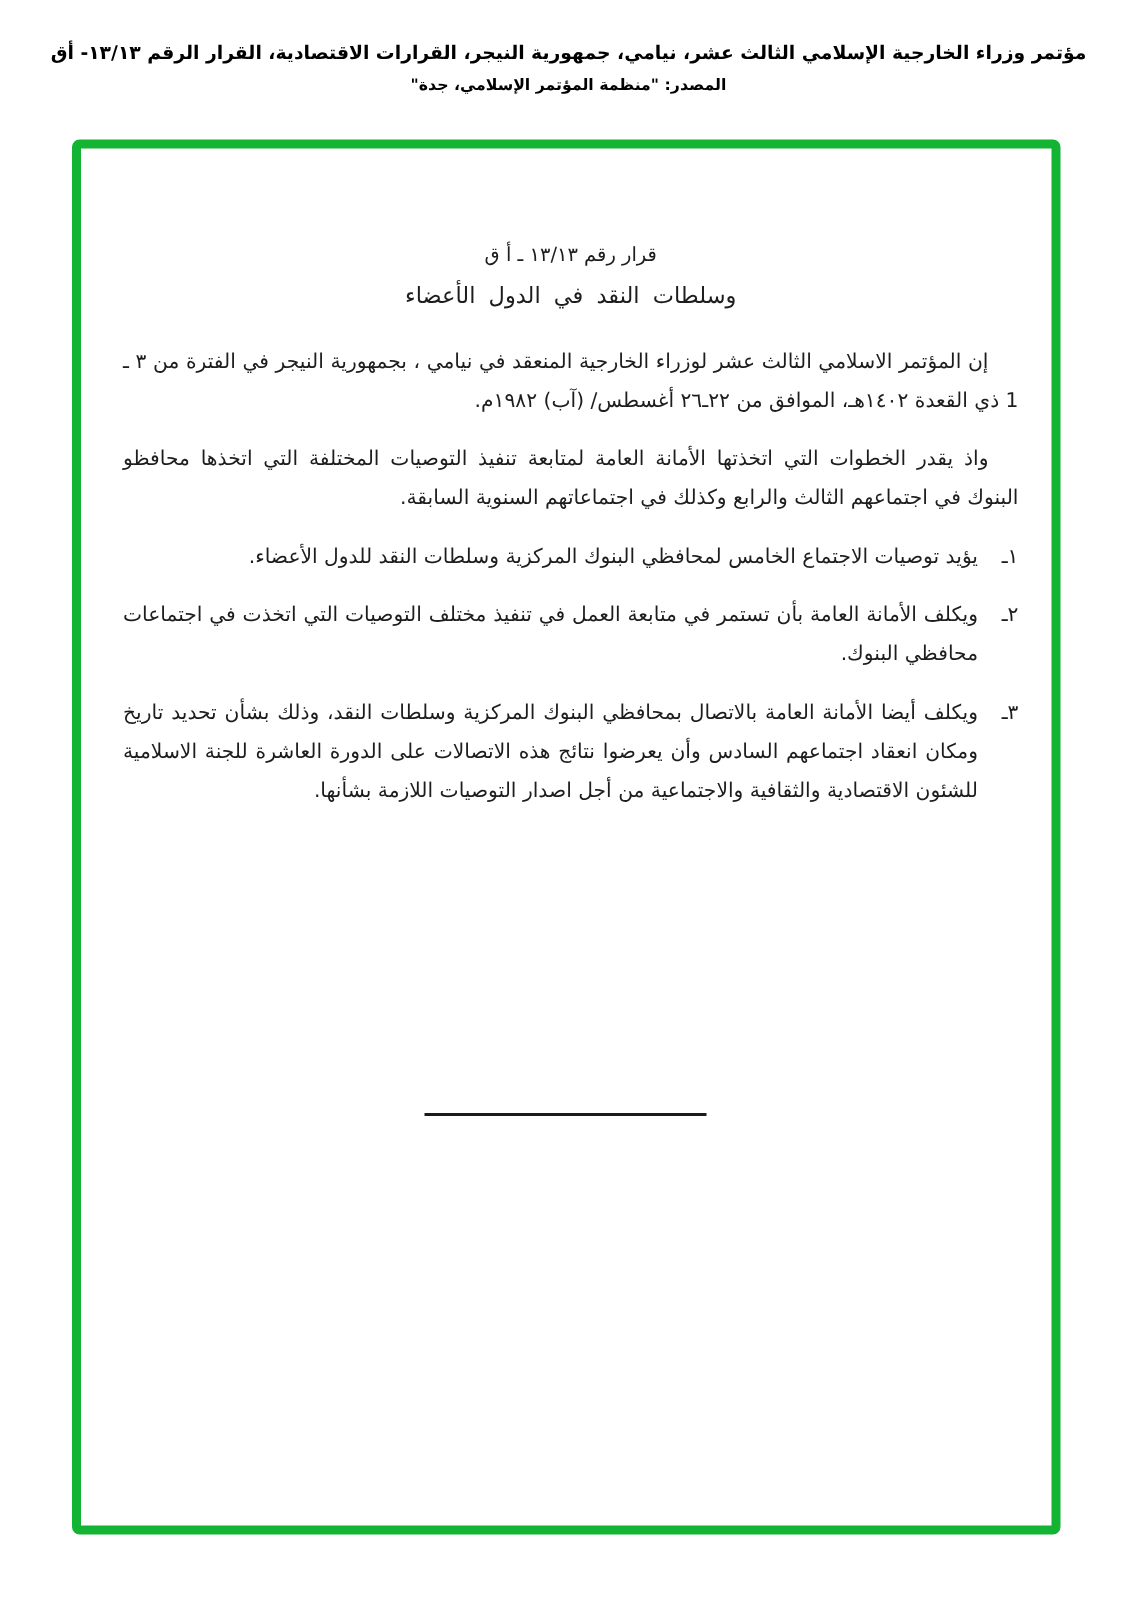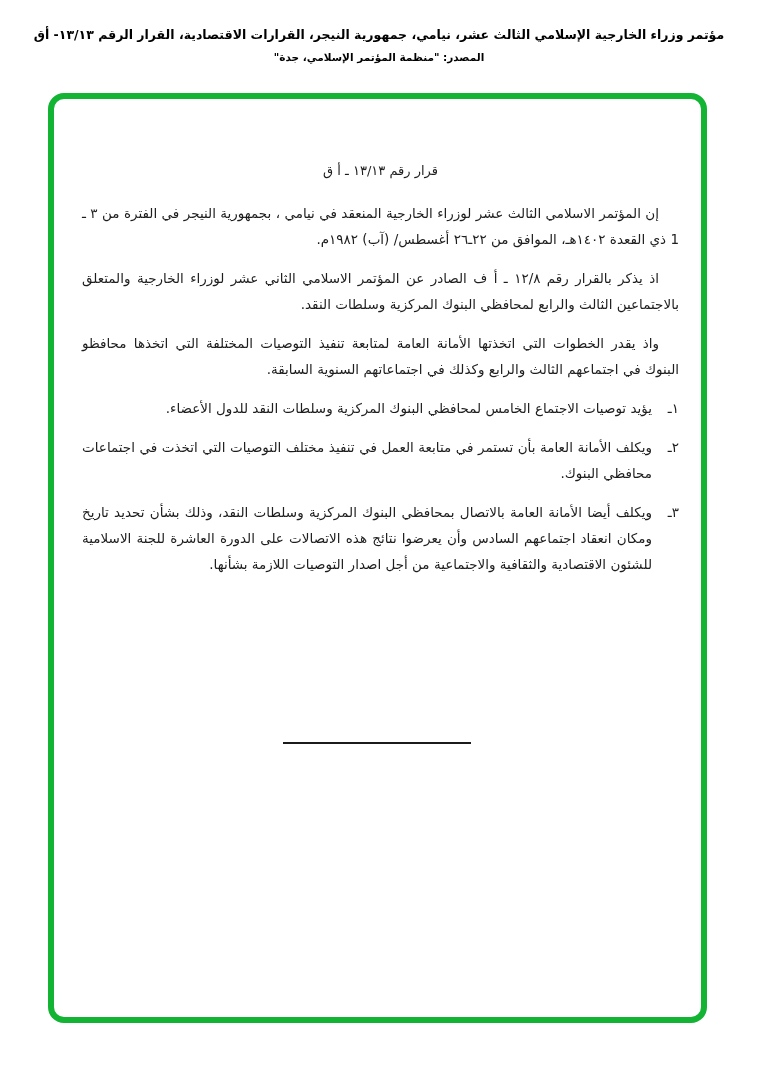--- a/index.html
+++ b/index.html
@@ -16,21 +16,21 @@
     padding:0 12px;
   }
   .page-header .line2 {
     font-size:10.5px; font-weight:bold; margin-top:8px;
   }
 
   
   .doc-frame {
     position:absolute; left:48px; top:93px;
     width:659px; height:930px;
-    border:6px solid #13b334; border-radius:16px;
+    border:6px solid #13b334; border-radius:5px;
     background:#ffffff;
   }
   .doc-content {
     position:absolute; top:0; left:0; right:0; bottom:0;
     padding:64px 22px 0 28px;
     direction:rtl; color:#1d1d1d;
   }
 
   
   .doc-title { text-align:center; margin-bottom:22px; }
@@ -63,24 +63,24 @@
 <header class="page-header">
   <div class="line1">مؤتمر وزراء الخارجية الإسلامي الثالث عشر، نيامي، جمهورية النيجر، القرارات الاقتصادية، القرار الرقم ١٣/١٣- أق</div>
   <div class="line2">المصدر:  "منظمة المؤتمر الإسلامي، جدة"</div>
 </header>
 
 <div class="doc-frame">
   <div class="doc-content">
 
     <div class="doc-title">
       <div class="t1">قرار رقم ١٣/١٣ ـ أ ق</div>
+      <div class="t3">وسلطات النقد في الدول الأعضاء</div>
     </div>
 
     <p class="para">إن المؤتمر الاسلامي الثالث عشر لوزراء الخارجية المنعقد في نيامي ، بجمهورية النيجر في الفترة من ٣ ـ 1 ذي القعدة ١٤٠٢هـ، الموافق من ٢٢ـ٢٦ أغسطس/ (آب) ١٩٨٢م.</p>
-    <p class="para">اذ يذكر بالقرار رقم ١٢/٨ ـ أ ف الصادر عن المؤتمر الاسلامي الثاني عشر لوزراء الخارجية والمتعلق بالاجتماعين الثالث والرابع لمحافظي البنوك المركزية وسلطات النقد.</p>
     <p class="para">واذ يقدر الخطوات التي اتخذتها الأمانة العامة لمتابعة تنفيذ التوصيات المختلفة التي اتخذها محافظو البنوك في اجتماعهم الثالث والرابع وكذلك في اجتماعاتهم السنوية السابقة.</p>
 
     <ol class="items">
       <li class="item">
         <span class="num">١ـ</span>
         <span class="txt">يؤيد توصيات الاجتماع الخامس لمحافظي البنوك المركزية وسلطات النقد للدول الأعضاء.</span>
       </li>
       <li class="item">
         <span class="num">٢ـ</span>
         <span class="txt">ويكلف الأمانة العامة بأن تستمر في متابعة العمل في تنفيذ مختلف التوصيات التي اتخذت في اجتماعات محافظي البنوك.</span>

